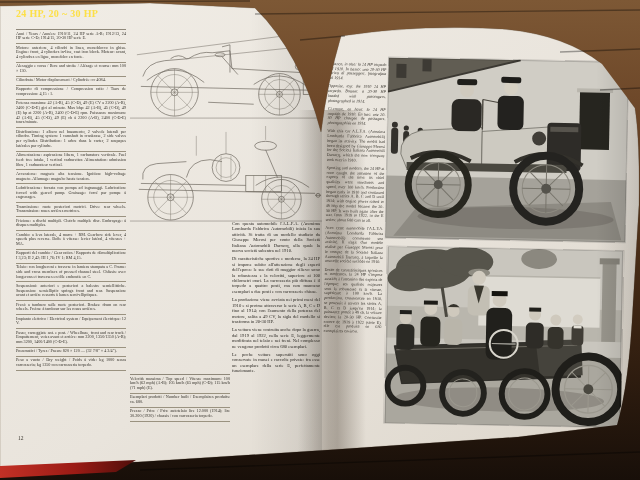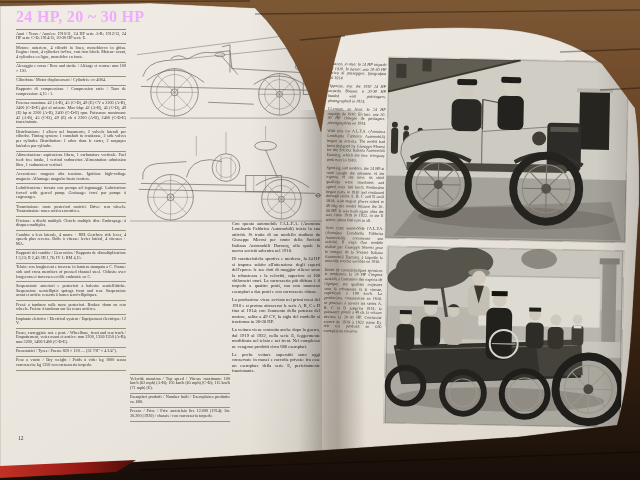--- a/index.html
+++ b/index.html
@@ -4,22 +4,22 @@
 <style>
   html,body{margin:0;padding:0;background:#111;}
   .stage{position:relative;width:640px;height:480px;overflow:hidden;
     font-family:"Liberation Serif","DejaVu Serif",serif;
     background:
       repeating-linear-gradient(179deg, rgba(0,0,0,0) 0 17px, rgba(0,0,0,.20) 17px 19px),
       linear-gradient(180deg,#8a6138 0%,#7a5130 16%,#64402а 32%,#5e3c22 45%,#39230f 72%,#1a100a 100%);
   }
   .layer{position:absolute;left:0;top:0;}
   
-  .title{position:absolute;left:16px;top:8px;font-size:16px;font-weight:bold;
-    color:#f0abfc;letter-spacing:.3px;white-space:nowrap;}
+  .title{position:absolute;left:16px;top:8px;font-size:10px;font-weight:bold;
+    color:#fde047;letter-spacing:.3px;white-space:nowrap;}
   .spec-col{position:absolute;left:16px;top:29px;width:110px;height:414px;overflow:hidden;
     border-top:.6px solid #8f887a;}
   .spec-item{font-size:4.2px;line-height:1.14;color:#36332c;padding:1.6px 0 1.8px 0;
     border-bottom:.5px solid #9a9280;text-align:justify;}
   .bottom-specs{position:absolute;left:130px;top:374px;width:100px;height:72px;overflow:hidden;
     border-top:.6px solid #8f887a;}
   .bottom-specs .spec-item{font-size:4.2px;}
   .body-col{position:absolute;left:232px;top:221px;width:88px;height:210px;overflow:hidden;}
   .body-col p{margin:0 0 3px 0;font-size:4.6px;line-height:1.18;color:#2e2b26;text-align:justify;}
   .pagenum{position:absolute;left:18px;top:435px;font-size:5.5px;color:#3a362f;}

